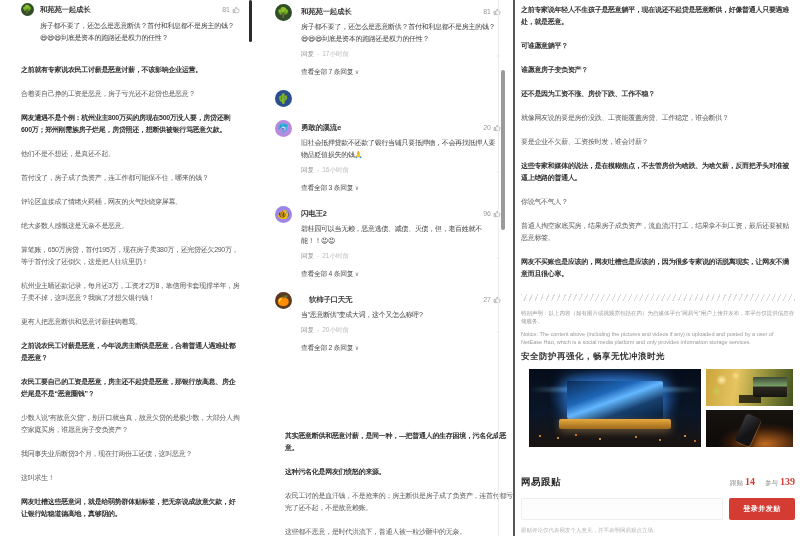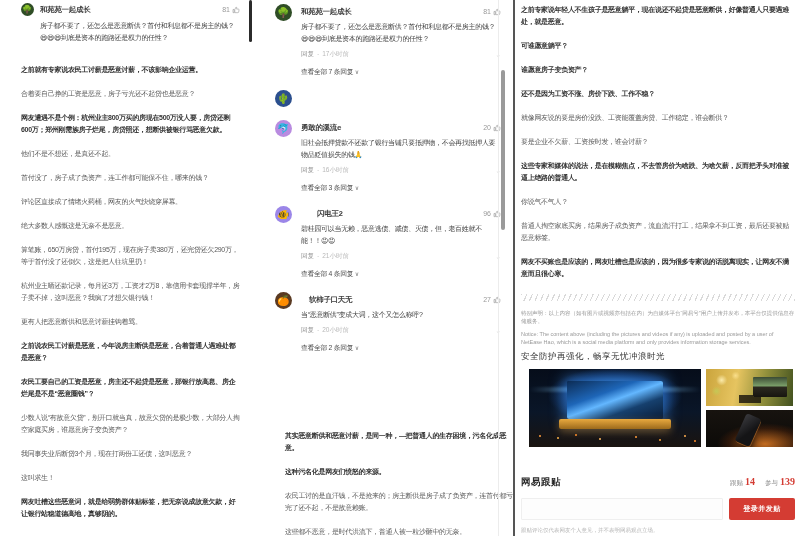--- a/index.html
+++ b/index.html
@@ -34,21 +34,21 @@
   .view-all .chev{font-size:6px;color:#777;}
   .mid-article{position:absolute;left:285px;top:430px;width:230px;}
   
   .vline{position:absolute;top:0;height:536px;}
   .sb{position:absolute;border-radius:2px;}
   
   .panel-right{position:absolute;left:521px;top:4px;width:274px;}
   .slash-divider{height:7px;margin:14px 0 8px 0;
      background:repeating-linear-gradient(115deg,#d9d9d9 0 1px,transparent 1px 5px);}
   .disc{font-size:5.5px;line-height:8px;color:#9a9a9a;margin:0 0 5px 0;letter-spacing:0;}
-  .ad-title{font-size:8.5px;font-weight:normal;color:#333;margin:4px 0 6px 0;letter-spacing:.5px;}
+  .ad-title{font-size:8.5px;font-weight:bold;color:#333;margin:4px 0 6px 0;letter-spacing:.5px;}
   .ad-imgs{display:flex;gap:5px;height:78px;margin-left:8px;width:264px;}
   .img-big{width:172px;height:78px;position:relative;overflow:hidden;flex:none;
      background:
        radial-gradient(ellipse 90px 38px at 50% 34%, rgba(70,160,255,.95), rgba(25,80,160,.45) 55%, rgba(10,25,50,0) 75%),
        linear-gradient(180deg,#060d1a 0%,#0a1628 55%,#1a1410 100%);}
   .img-big .screen{position:absolute;left:38px;top:12px;width:96px;height:38px;border-radius:2px;
      background:linear-gradient(160deg,#0c2c55 0%,#1e66b8 35%,#63b7ff 50%,#16406e 70%,#081c38 100%);
      box-shadow:0 0 14px 4px rgba(60,150,255,.55);}
   .img-big .beam{position:absolute;left:0;top:18px;width:172px;height:5px;
      background:linear-gradient(90deg,transparent,rgba(140,210,255,.85),transparent);filter:blur(1px);}
@@ -185,21 +185,21 @@
       <div class="view-all"><span>查看全部 3 条回复</span> <span class="chev">∨</span></div>
     </div>
   </div>
 
   <div class="cmt">
     <span class="av av-m" style="background: rgb(155, 134, 232);">
         <span>🐠</span>
       </span>
     <div class="cmt-body">
       <div class="cmt-head">
-        <span class="c-name" style="margin-left:16px;">闪电王2</span>
+        <span class="c-name" style="margin-left:0;">闪电王2</span>
         <span class="likes">
             <span>96</span>
             <svg class="thumb-svg" viewBox="0 0 12 12" width="8" height="8">
               <path d="M1.5 5.2h1.8v4.8H1.5zM4.2 10V5.4L6 1.6c.7 0 1.2.5 1.2 1.2l-.3 1.8h2.8c.6 0 1 .5.9 1.1l-.6 3.3c-.1.6-.5 1-1.1 1z" fill="none" stroke="#999" stroke-width=".9"></path>
             </svg>
           </span>
       </div>
       <div class="cmt-text">碧桂园可以当无赖，恶意逃债、减债、灭债，但，老百姓就不能！！😡😡</div>
       <div class="cmt-meta">
           <span class="rep">回复</span>

